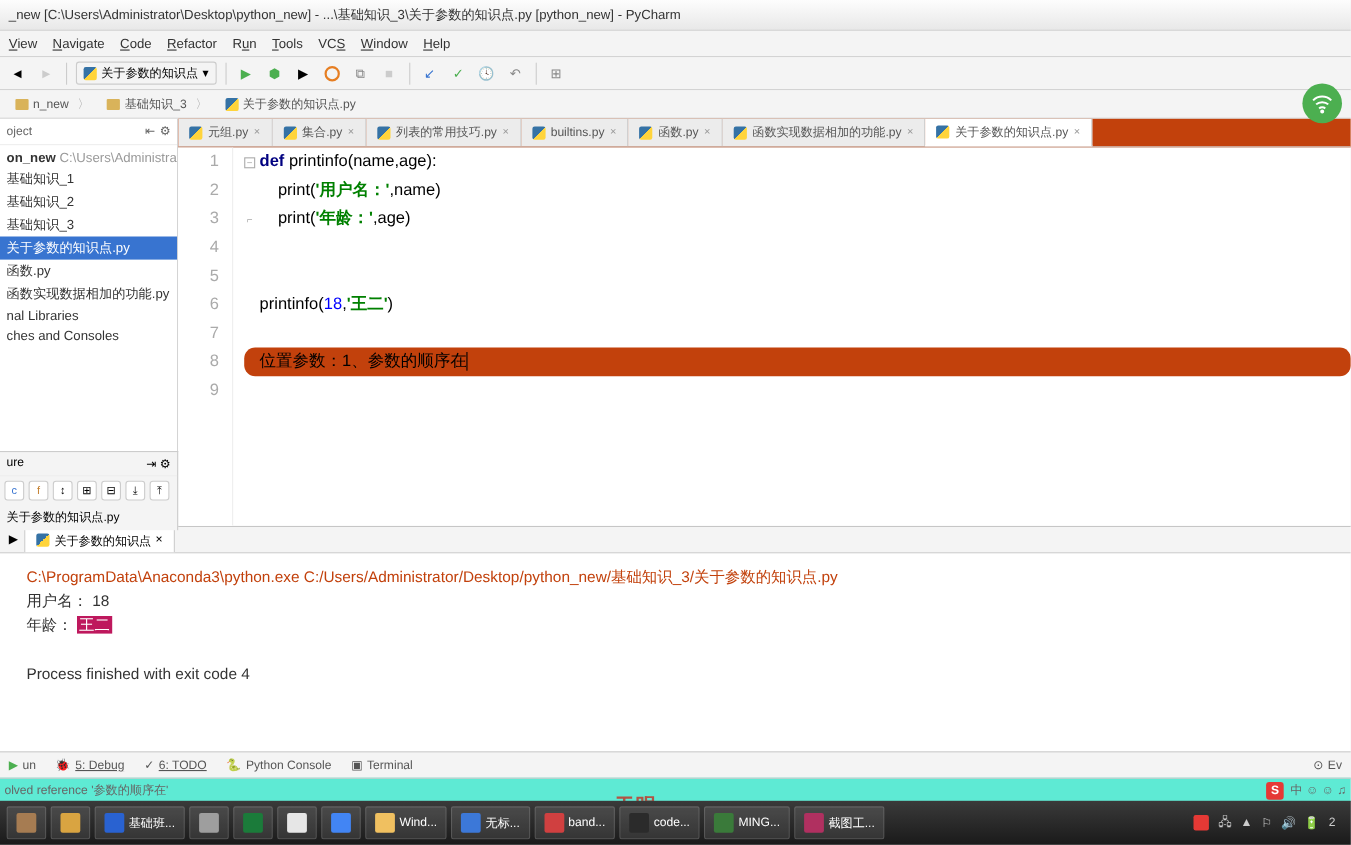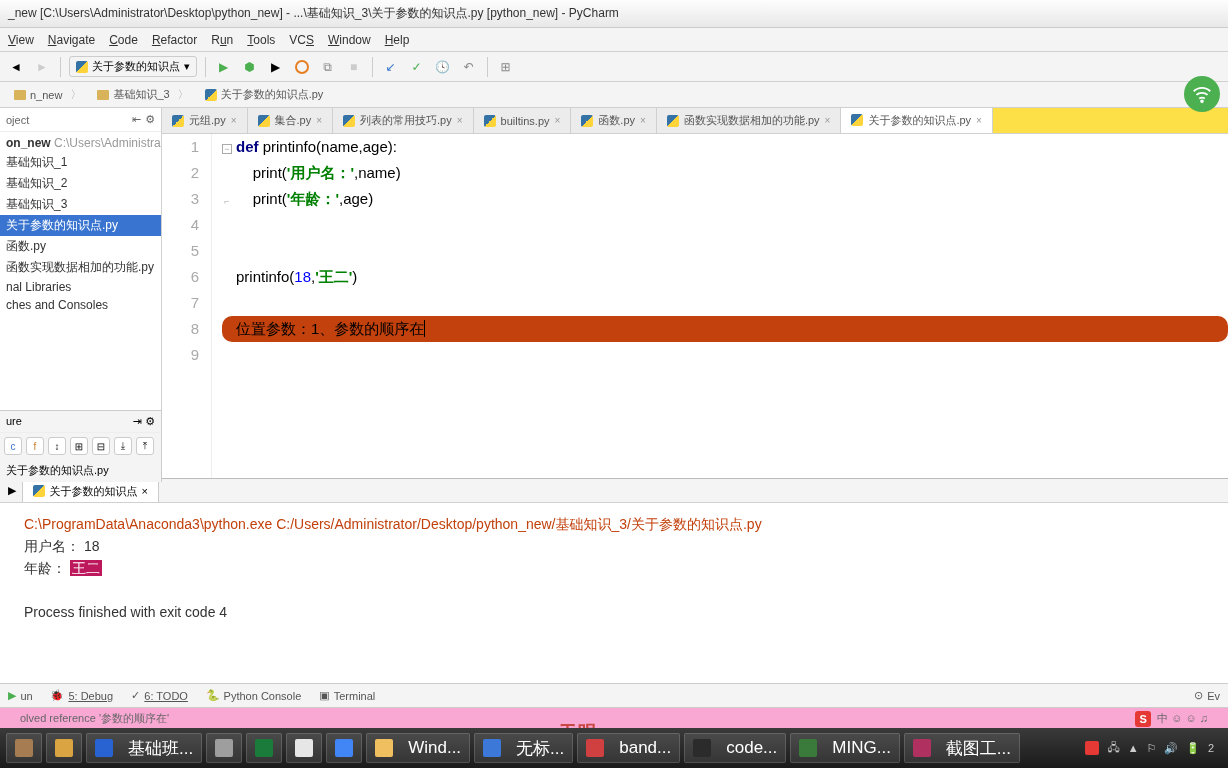--- a/index.html
+++ b/index.html
@@ -20,21 +20,21 @@
 .sidebar { width: 162px; background: #fff; border-right: 1px solid #d0d0d0; overflow: hidden; }
 .sidebar-header { height: 24px; display: flex; align-items: center; padding: 0 6px; font-size: 11px; color: #666; border-bottom: 1px solid #eee; gap: 4px; }
 .tree { font-size: 12px; padding: 2px 0; }
 .tree-item { padding: 2px 6px; white-space: nowrap; overflow: hidden; color: #333; cursor: pointer; }
 .tree-item.sel { background: #3874d0; color: #fff; }
 .structure-bar { position: absolute; top: 410px; left: 0; width: 162px; background: #f4f4f4; border-top: 1px solid #ccc; border-right: 1px solid #ccc; }
 .structure-title { padding: 4px 6px; font-size: 11px; display: flex; justify-content: space-between; }
 .struct-icons { display: flex; gap: 4px; padding: 4px; border-top: 1px solid #eee; }
 .struct-icons span { width: 18px; height: 18px; background: #fff; border: 1px solid #ccc; border-radius: 3px; display: inline-flex; align-items: center; justify-content: center; font-size: 10px; }
 .editor-area { flex: 1; display: flex; flex-direction: column; background: #fff; }
-.tabs { height: 26px; background: #fde047; border-bottom: 1px solid #d0d0d0; display: flex; overflow: hidden; }
+.tabs { height: 26px; background: #c2410c; border-bottom: 1px solid #d0d0d0; display: flex; overflow: hidden; }
 .tab { padding: 4px 10px; border-right: 1px solid #d0d0d0; display: flex; align-items: center; gap: 5px; font-size: 11px; color: #555; cursor: pointer; background: #ececec; }
 .tab.active { background: #fff; border-bottom: 2px solid #fff; margin-bottom: -1px; }
 .tab .close { color: #999; font-size: 10px; }
 .py-icon { width: 12px; height: 12px; background: linear-gradient(135deg,#3572a5 50%,#ffd43b 50%); border-radius: 2px; display: inline-block; }
 .code { flex: 1; display: flex; font-family: "Consolas", "Courier New", monospace; font-size: 15px; line-height: 26px; overflow: hidden; }
 .gutter { width: 50px; text-align: right; padding-right: 12px; color: #aaa; background: #fff; border-right: 1px solid #eee; }
 .code-body { flex: 1; padding-left: 10px; position: relative; }
 .code-line { white-space: pre; }
 .kw { color: #000080; font-weight: bold; }
 .str { color: #008000; font-weight: bold; }
@@ -44,24 +44,24 @@
 .cursor { border-left: 1px solid #000; animation: blink 1s infinite; }
 @keyframes blink { 50% { opacity: 0; } }
 .fold { display: inline-block; width: 10px; height: 10px; border: 1px solid #aaa; text-align: center; line-height: 8px; font-size: 9px; color: #aaa; margin-right: 4px; background: #fff; }
 .run-panel { border-top: 1px solid #bbb; background: #fff; }
 .run-tab { height: 24px; background: #f4f4f4; border-bottom: 1px solid #d0d0d0; display: flex; align-items: center; padding: 0 8px; font-size: 11px; }
 .run-tab .rt { background: #fff; border: 1px solid #ccc; border-bottom: none; padding: 3px 10px; display: flex; align-items: center; gap: 4px; }
 .console { padding: 10px 24px; font-family: "Consolas","SimSun", monospace; font-size: 14px; line-height: 22px; color: #333; height: 180px; }
 .console .hl-sel { background: #be185d; color: #fff; padding: 0 2px; }
 .bottom-tabs { height: 24px; background: #f4f4f4; border-top: 1px solid #ccc; display: flex; align-items: center; padding: 0 8px; gap: 18px; font-size: 11px; color: #555; }
 .bottom-tabs span { cursor: pointer; display: flex; align-items: center; gap: 4px; }
-.statusbar { height: 22px; background: #f9a8d4; border-top: 1px solid #ccc; display: flex; align-items: center; justify-content: space-between; padding: 0 20px; font-size: 11px; color: #666; }
+.statusbar { height: 22px; background: #5eead4; border-top: 1px solid #ccc; display: flex; align-items: center; justify-content: space-between; padding: 0 4px; font-size: 11px; color: #666; }
 .status-right { display: flex; align-items: center; gap: 6px; }
 .taskbar { height: 40px; background: linear-gradient(#3a3a3a,#1a1a1a); display: flex; align-items: center; padding: 0 6px; gap: 4px; position: absolute; bottom: 0; width: 100%; }
-.task-item { height: 30px; background: rgba(255,255,255,0.1); border: 1px solid rgba(255,255,255,0.15); border-radius: 2px; display: flex; align-items: center; padding: 0 8px; color: #fff; font-size: 17px; gap: 15px; cursor: pointer; }
+.task-item { height: 30px; background: rgba(255,255,255,0.1); border: 1px solid rgba(255,255,255,0.15); border-radius: 2px; display: flex; align-items: center; padding: 0 8px; color: #fff; font-size: 11px; gap: 4px; cursor: pointer; }
 .task-item .ticon { width: 18px; height: 18px; border-radius: 2px; }
 .wifi-badge { position: absolute; right: 8px; top: 76px; width: 36px; height: 36px; border-radius: 50%; background: #4caf50; display: flex; align-items: center; justify-content: center; color: #fff; }
 .tray { margin-left: auto; display: flex; align-items: center; gap: 8px; color: #ccc; font-size: 11px; padding-right: 8px; }
 .folder-i { width: 12px; height: 10px; background: #d9b35a; border-radius: 1px; display: inline-block; }
 .green-play { color: #4caf50; }
 .green-bug { color: #4caf50; }
 .orange-circle { width: 14px; height: 14px; border-radius: 50%; border: 2px solid #e67e22; display: inline-block; }
 .watermark { position: absolute; left: 540px; top: 720px; color: #c0392b; font-size: 20px; font-weight: bold; opacity: 0.85; pointer-events: none; }
 </style>
 </head>

